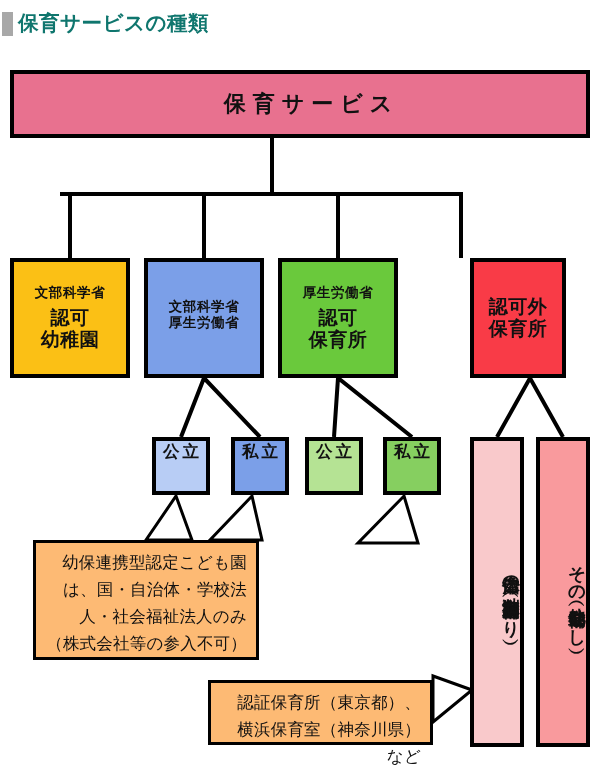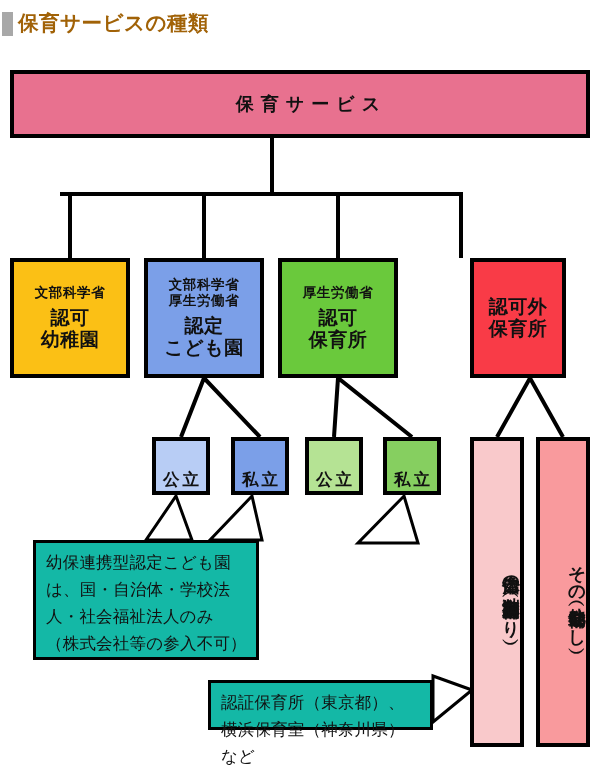--- a/index.html
+++ b/index.html
@@ -35,21 +35,21 @@
     width: 11px;
     height: 24px;
     background: #a8a8a8;
   }
   #title-text {
     position: absolute;
     left: 18px;
     top: 0px;
     font-size: 20.5px;
     font-weight: bold;
-    color: #a16207;
+    color: #0f766e;
     letter-spacing: 0.5px;
     white-space: nowrap;
     line-height: 30px;
   }
   
   #wires {
     position: absolute;
     left: 0;
     top: 0;
     width: 600px;
@@ -83,40 +83,40 @@
     white-space: pre-line;
   }
   #header-box {
     left: 10px;
     top: 70px;
     width: 580px;
     height: 68px;
     background: #e8718f;
   }
   #header-box .maintitle {
-    font-size: 18px;
+    font-size: 22px;
     letter-spacing: 7px;
     text-indent: 7px;
     margin-left: 16px;
   }
   #box-yochien  { left: 10px;  top: 258px; width: 120px; height: 120px; background: #fbc015; }
   #box-kodomoen { left: 144px; top: 258px; width: 120px; height: 120px; background: #7b9fe8; }
   #box-hoikusho { left: 278px; top: 258px; width: 120px; height: 120px; background: #6ac93c; }
   #box-ninkagai { left: 470px; top: 258px; width: 96px; height: 120px; background: #f93b47; }
   #box-yochien .ministry,
   #box-kodomoen .ministry,
   #box-hoikusho .ministry { margin-bottom: 7px; }
 
   
   .smallbox {
     position: absolute;
     box-sizing: border-box;
     border: 4px solid #000000;
     display: flex;
-    align-items: flex-end;
+    align-items: flex-start;
     justify-content: center;
     font-size: 16.5px;
     font-weight: bold;
     letter-spacing: 3px;
     text-indent: 3px;
     color: #111111;
     width: 58px;
     height: 58px;
     top: 437px;
   }
@@ -146,31 +146,32 @@
     text-orientation: upright;
   }
   #box-jichitai { left: 470px; background: #f9c9cb; }
   #box-sonota   { left: 536px; background: #f99a9d; }
 
   
   .note {
     position: absolute;
     box-sizing: border-box;
     border: 3px solid #000000;
-    background: #14b8a6;
+    background: #fdba74;
     font-size: 16.5px;
     line-height: 27px;
     color: #111111;
     letter-spacing: 0.2px;
     padding: 6px 9px 6px 10px;
     white-space: pre-line;
+    text-align: right;
   }
   #note-kodomoen { left: 33px;  top: 540px; width: 226px; height: 120px; }
   #note-hojin    { left: 307px; top: 543px; width: 142px; height: 92px;  }
-  #note-ninsho   { left: 208px; top: 680px; width: 225px; height: 50px;  }
+  #note-ninsho   { left: 208px; top: 680px; width: 225px; height: 65px;  }
 </style>
 </head>
 <body>
 
 <div id="stage">
 
   <div id="title-bar">
     <div id="title-marker"></div>
     <div id="title-text">保育サービスの種類</div>
   </div>
@@ -208,22 +209,20 @@
 
   <div class="nodebox" id="box-yochien">
     <div class="ministry">文部科学省</div>
     <div class="maintitle">認可
 幼稚園</div>
   </div>
 
   <div class="nodebox" id="box-kodomoen">
     <div class="ministry">文部科学省
 厚生労働省</div>
-    <div class="maintitle">認定
-こども園</div>
   </div>
 
   <div class="nodebox" id="box-hoikusho">
     <div class="ministry">厚生労働省</div>
     <div class="maintitle">認可
 保育所</div>
   </div>
 
   <div class="nodebox" id="box-ninkagai">
     <div class="maintitle">認可外

